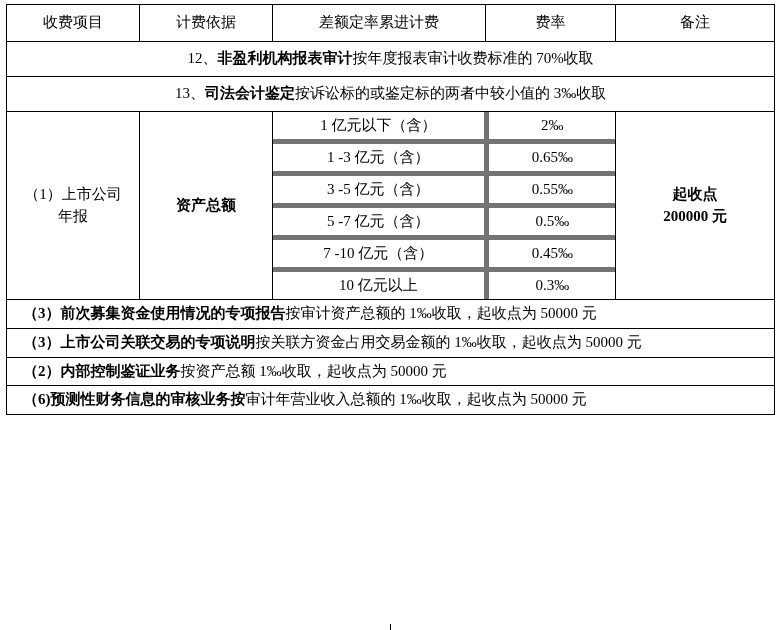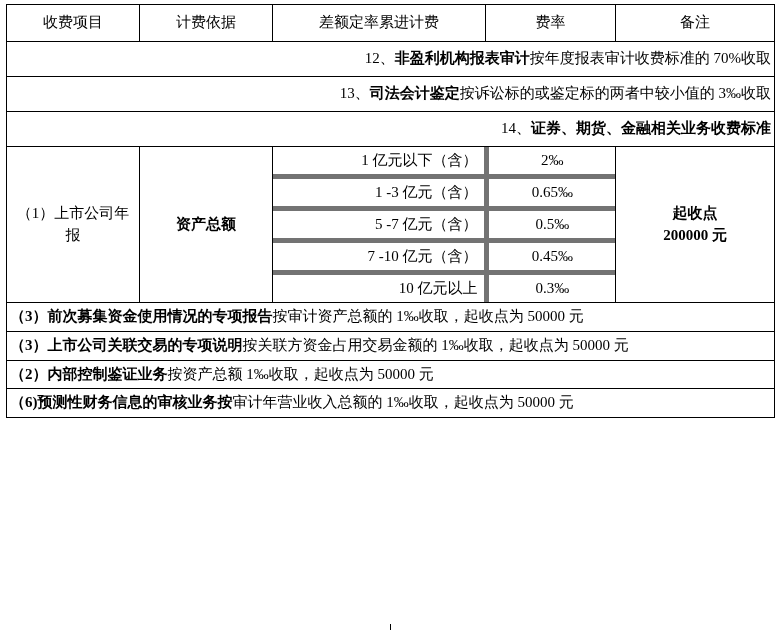--- a/index.html
+++ b/index.html
@@ -22,39 +22,39 @@
     padding: 4px 6px 0 6px;
   }
   table.doc {
     border-collapse: collapse;
     table-layout: fixed;
     width: 768px;
     margin: 0;
   }
   table.doc td {
     border: 1px solid #000000;
-    padding: 3px 3px;
+    padding: 3px 16px;
     vertical-align: middle;
     font-size: 15px;
     line-height: 1.45;
   }
   .hdr td {
     text-align: center;
     font-size: 15.5px;
     height: 30px;
   }
   .row-line td {
     height: 28px;
     font-size: 15.5px;
   }
   .b {
     font-weight: bold;
   }
   .center { text-align: center; }
-  .left { text-align: right; }
+  .left { text-align: center; }
 
   
   table.inner {
     border-collapse: collapse;
     table-layout: fixed;
     width: 100%;
   }
   table.inner td {
     border: 5px solid #737373;
     font-size: 15px;
@@ -117,41 +117,42 @@
     </tr>
 
     <tr class="row-line">
       <td class="left" colspan="5"><span>12、</span><span class="b">非盈利机构报表审计</span><span>按年度报表审计收费标准的 70%收取</span></td>
     </tr>
 
     <tr class="row-line">
       <td class="left" colspan="5"><span>13、</span><span class="b">司法会计鉴定</span><span>按诉讼标的或鉴定标的两者中较小值的 3‰收取</span></td>
     </tr>
 
-    <tr class="row-line">
-      <td class="left" colspan="5"><span>14、</span><span class="b">证券、期货、金融相关业务收费标准</span><span></span></td>
-    </tr>
 
     <tr>
       <td class="vcell">（1）上市公司年报</td>
       <td class="vcell b">资产总额</td>
       <td class="nopad" colspan="2">
         <table class="inner">
           <colgroup>
             <col style="width:213px">
             <col style="width:130px">
           </colgroup>
           <tbody>
                 <tr>
             <td class="nob-l nob-t left">1 亿元以下（含）</td>
             <td class="nob-r nob-t center">2‰</td>
           </tr>
           <tr>
             <td class="nob-l left">1  -3 亿元（含）</td>
             <td class="nob-r center">0.65‰</td>
+          </tr>
+          <tr>
+            <td class="nob-l left">3  -5 亿元（含）</td>
+            <td class="nob-r center">0.55‰</td>
           </tr>
           <tr>
             <td class="nob-l left">5  -7 亿元（含）</td>
             <td class="nob-r center">0.5‰</td>
           </tr>
           <tr>
             <td class="nob-l left">7  -10 亿元（含）</td>
             <td class="nob-r center">0.45‰</td>
           </tr>
           <tr>

